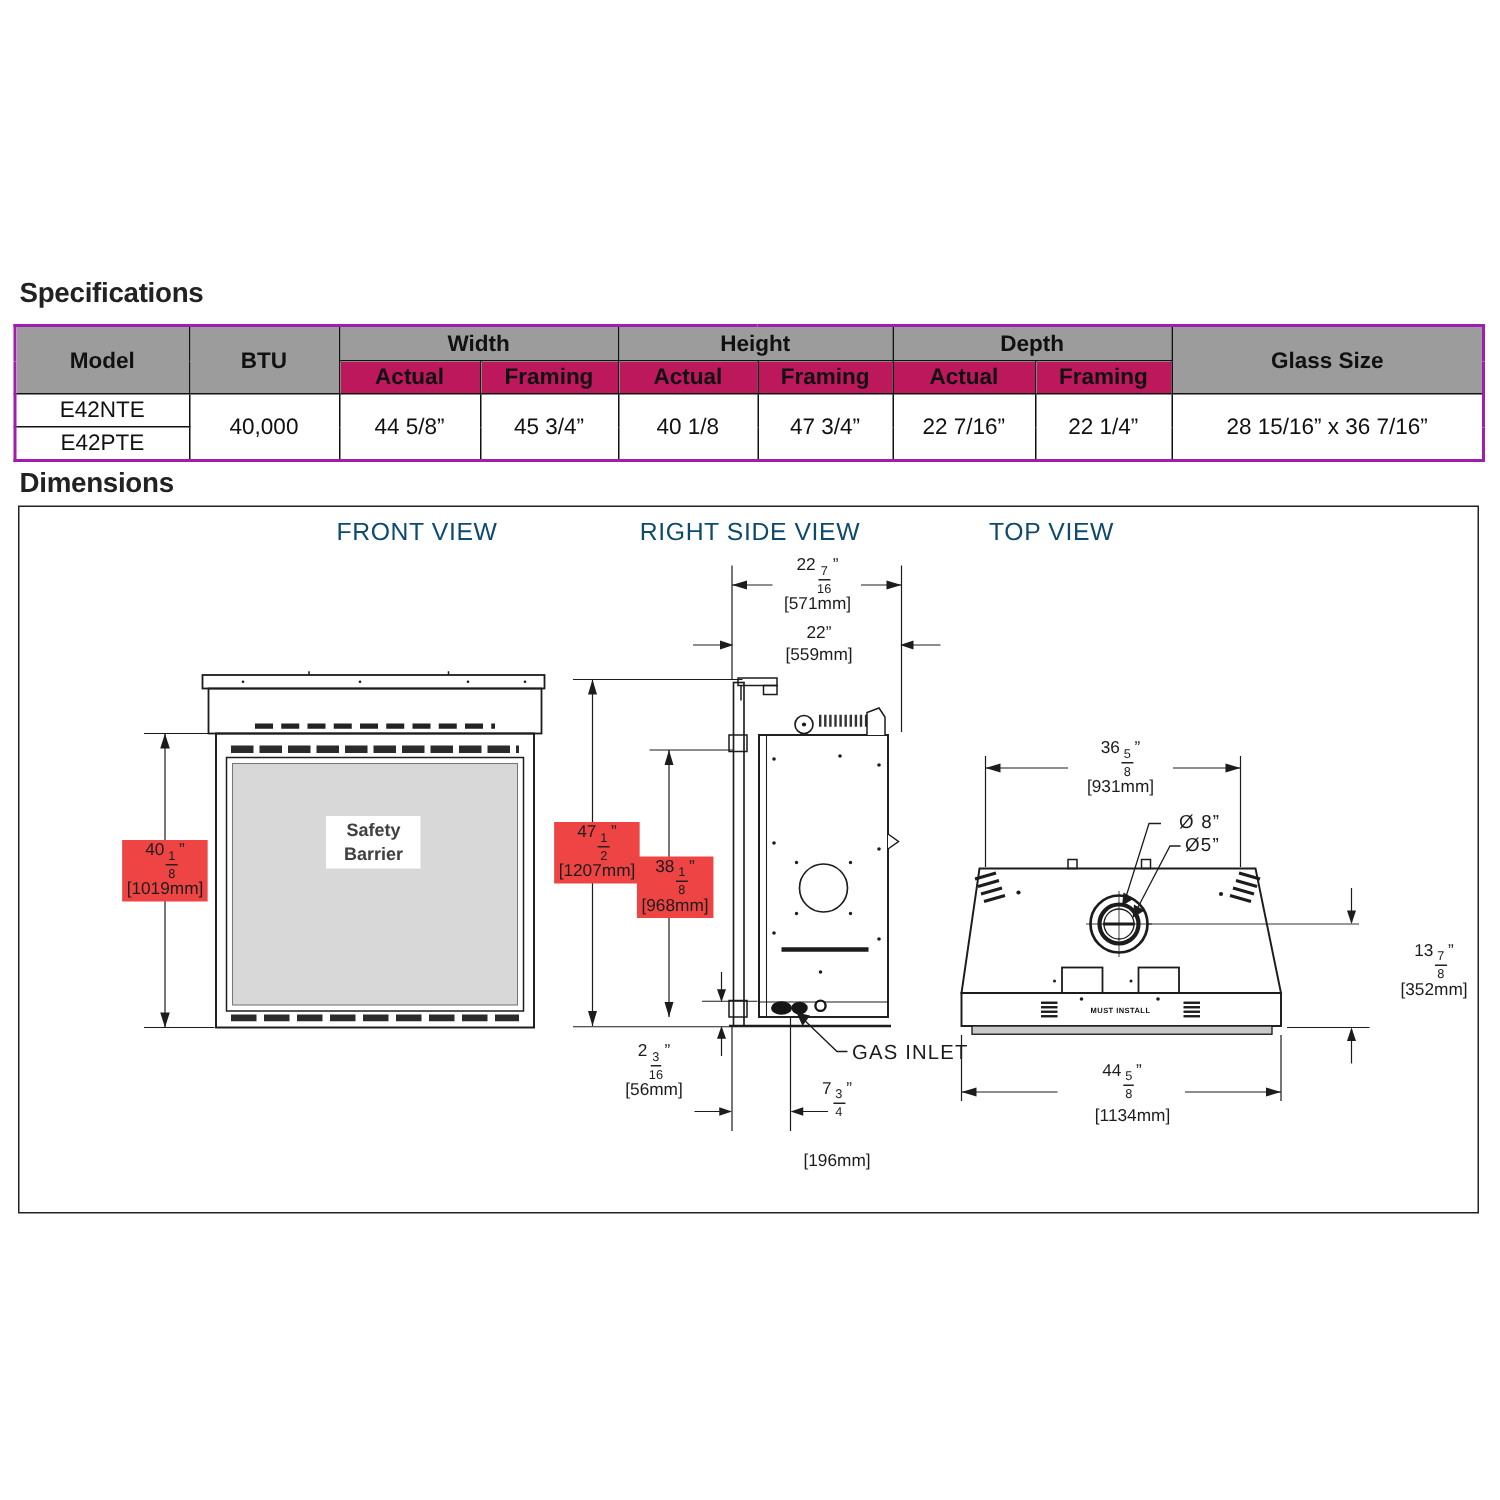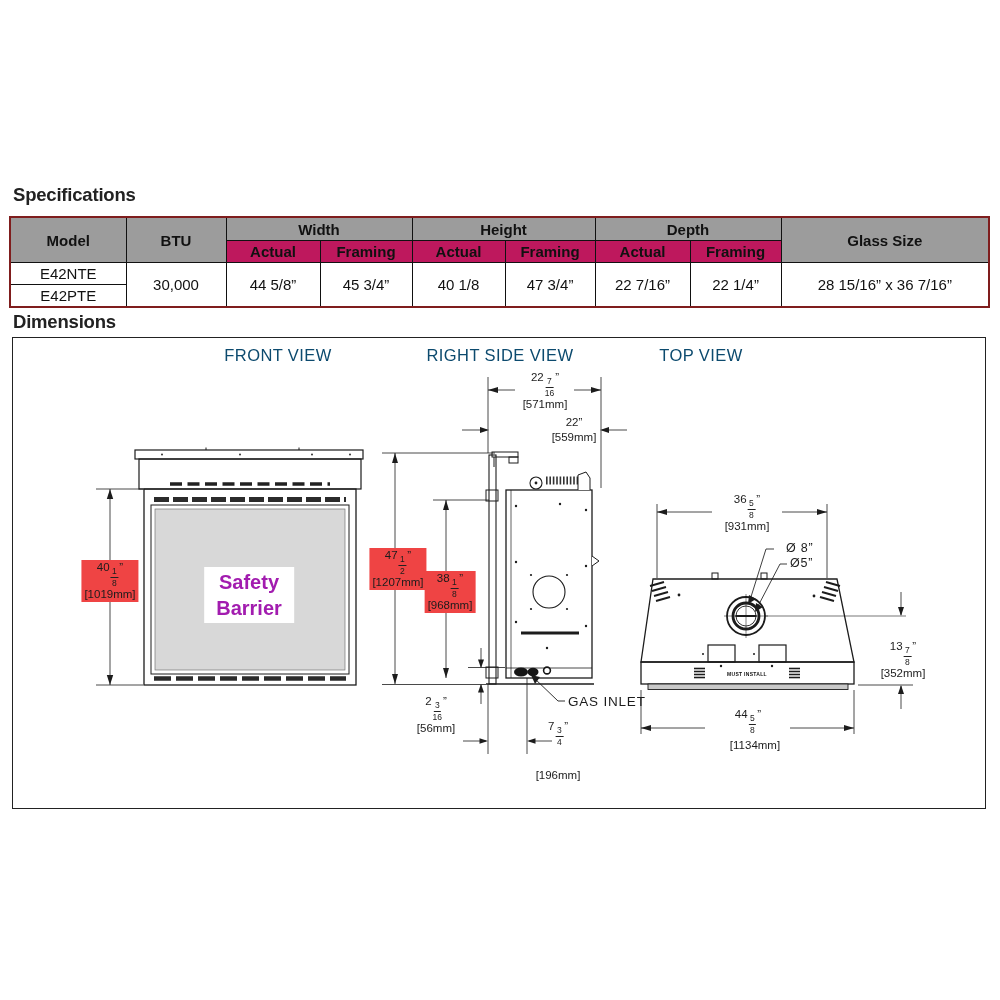--- a/index.html
+++ b/index.html
@@ -6,21 +6,21 @@
   #page{position:relative;width:1000px;height:860px;background:#fff;
         font-family:"Liberation Sans",sans-serif;color:#111;overflow:hidden;}
 
   .h-title{position:absolute;font-size:18.5px;font-weight:700;color:#222;letter-spacing:-0.2px;}
 
   
   #spec-table{position:absolute;left:9px;top:216px;width:979px;border-collapse:collapse;
               table-layout:fixed;font-size:15px;}
   #spec-table td,#spec-table th{border:1.2px solid #111;text-align:center;padding:0;
               overflow:hidden;white-space:nowrap;}
-  #spec-table{border:2px solid #7f1d1d;}
+  #spec-table{border:2px solid #a21caf;}
   .hdr-dark{background:#9c9c9c;font-weight:700;height:22px;}
   .hdr-light{background:#be185d;font-weight:700;height:21px;}
   .cell{background:#fff;font-weight:400;height:21px;}
 
   
   #dim-box{position:absolute;left:12px;top:337px;width:972px;height:470px;border:1.6px solid #222;}
   #drawing-svg{position:absolute;left:0;top:0;width:1000px;height:1000px;pointer-events:none;}
 
   .view-label{position:absolute;transform:translateX(-50%);font-size:16.5px;color:#0c4a6e;
               letter-spacing:0.4px;white-space:nowrap;}
@@ -29,22 +29,22 @@
             color:#1c1c1c;line-height:1.3;white-space:nowrap;}
   .dimlabel .mm{display:block;}
   .bgw{background:#ef4444;padding:0 3px;}
   .fr{display:inline-flex;flex-direction:column;align-items:center;font-size:8.5px;line-height:1;
       margin:0 1px;vertical-align:-3px;}
   .fr i{font-style:normal;border-bottom:1px solid #222;padding:0 1.5px 1px;}
   .fr b{font-weight:400;padding-top:1px;}
 
   .small-note{position:absolute;font-size:12.5px;color:#1c1c1c;letter-spacing:0.8px;white-space:nowrap;}
 
-  #safety-label{position:absolute;left:249px;top:567px;transform:translateX(-50%);
-                background:#fff;padding:2px 12px;font-size:20px;font-weight:700;color:#a21caf;
+  #safety-label{position:absolute;left:249px;top:544px;transform:translateX(-50%);
+                background:#fff;padding:2px 12px;font-size:12px;font-weight:700;color:#404040;
                 text-align:center;line-height:1.3;}
   #must-install{position:absolute;left:747px;top:671px;transform:translateX(-50%);
                 font-size:5px;font-weight:700;color:#111;letter-spacing:0.3px;}
 
   #footnote{position:absolute;left:18px;top:768px;width:948px;font-size:13.5px;
             line-height:1.4;color:#111;}
 </style>
 </head>
 <body>
 
@@ -76,21 +76,21 @@
     <tr>
       <td class="hdr-light">Actual</td>
       <td class="hdr-light">Framing</td>
       <td class="hdr-light">Actual</td>
       <td class="hdr-light">Framing</td>
       <td class="hdr-light">Actual</td>
       <td class="hdr-light">Framing</td>
     </tr>
     <tr>
       <td class="cell">E42NTE</td>
-      <td class="cell" rowspan="2">30,000</td>
+      <td class="cell" rowspan="2">40,000</td>
       <td class="cell" rowspan="2">44 5/8”</td>
       <td class="cell" rowspan="2">45 3/4”</td>
       <td class="cell" rowspan="2">40 1/8</td>
       <td class="cell" rowspan="2">47 3/4”</td>
       <td class="cell" rowspan="2">22 7/16”</td>
       <td class="cell" rowspan="2">22 1/4”</td>
       <td class="cell" rowspan="2">28 15/16” x 36 7/16”</td>
     </tr>
     <tr>
       <td class="cell">E42PTE</td>
@@ -329,21 +329,21 @@
   </div>
 
   <div class="dimlabel" style="left:545px;top:370px;">
     <span><span>22</span><span class="fr">
           <i>7</i>
           <b>16</b>
         </span><span>”</span></span>
     <span class="mm">[571mm]</span>
   </div>
 
-  <div class="dimlabel" style="left:546px;top:415px;margin-left:28px;">
+  <div class="dimlabel" style="left:546px;top:415px;">
     <span>22”</span>
     <span class="mm">[559mm]</span>
   </div>
 
   <div class="dimlabel" style="left:436px;top:694px;">
     <span><span>2</span><span class="fr">
           <i>3</i>
           <b>16</b>
         </span><span>”</span></span>
     <span class="mm">[56mm]</span>
@@ -358,21 +358,21 @@
   </div>
 
   <div class="dimlabel" style="left:747px;top:492px;">
     <span><span>36</span><span class="fr">
           <i>5</i>
           <b>8</b>
         </span><span>”</span></span>
     <span class="mm">[931mm]</span>
   </div>
 
-  <div class="dimlabel" style="left:903px;top:627px;margin-top:12px;">
+  <div class="dimlabel" style="left:956px;top:627px;">
     <span><span>13</span><span class="fr">
           <i>7</i>
           <b>8</b>
         </span><span>”</span></span>
     <span class="mm">[352mm]</span>
   </div>
 
   <div class="dimlabel" style="left:748px;top:707px;">
     <span><span>44</span><span class="fr">
           <i>5</i>

